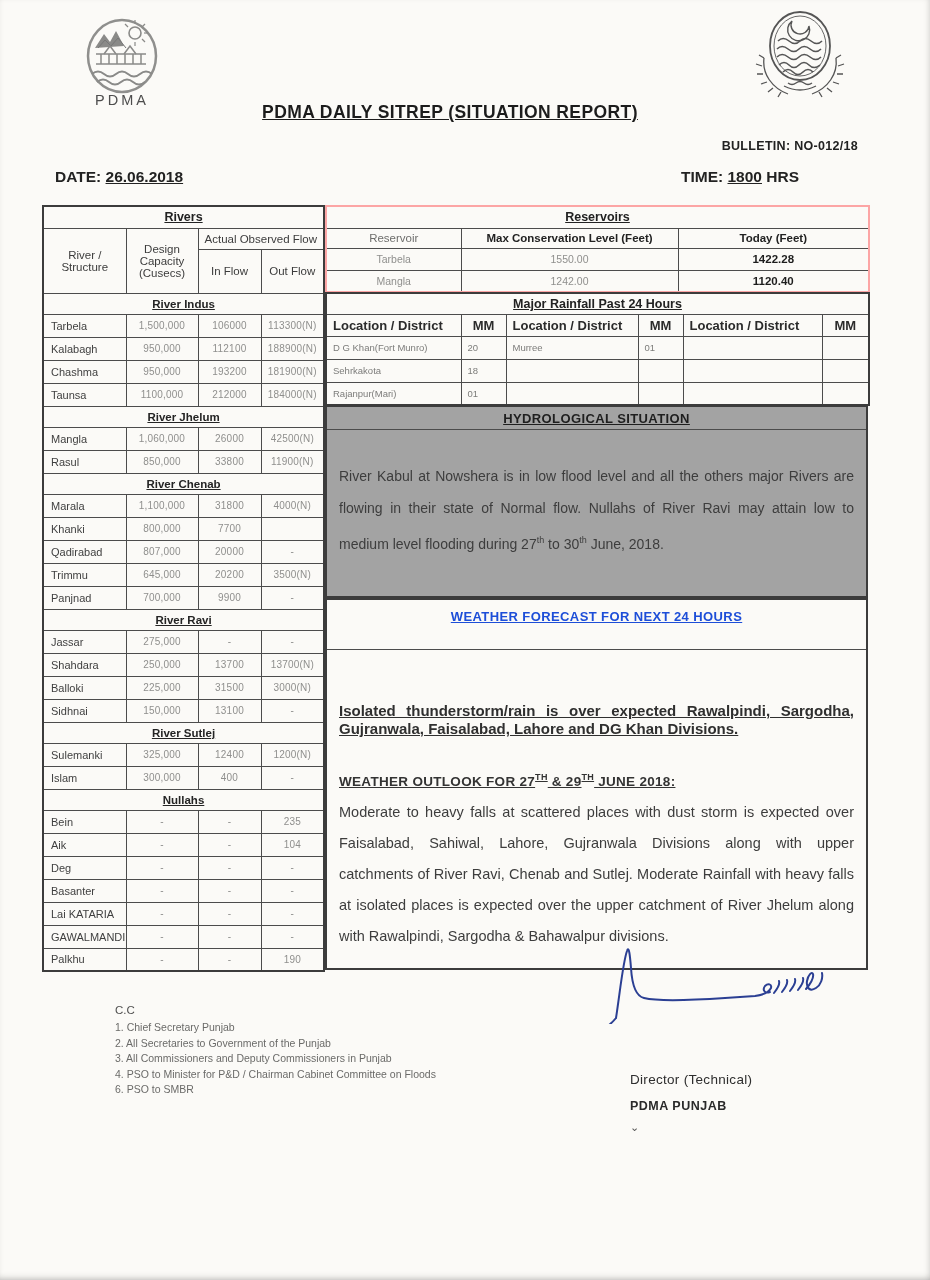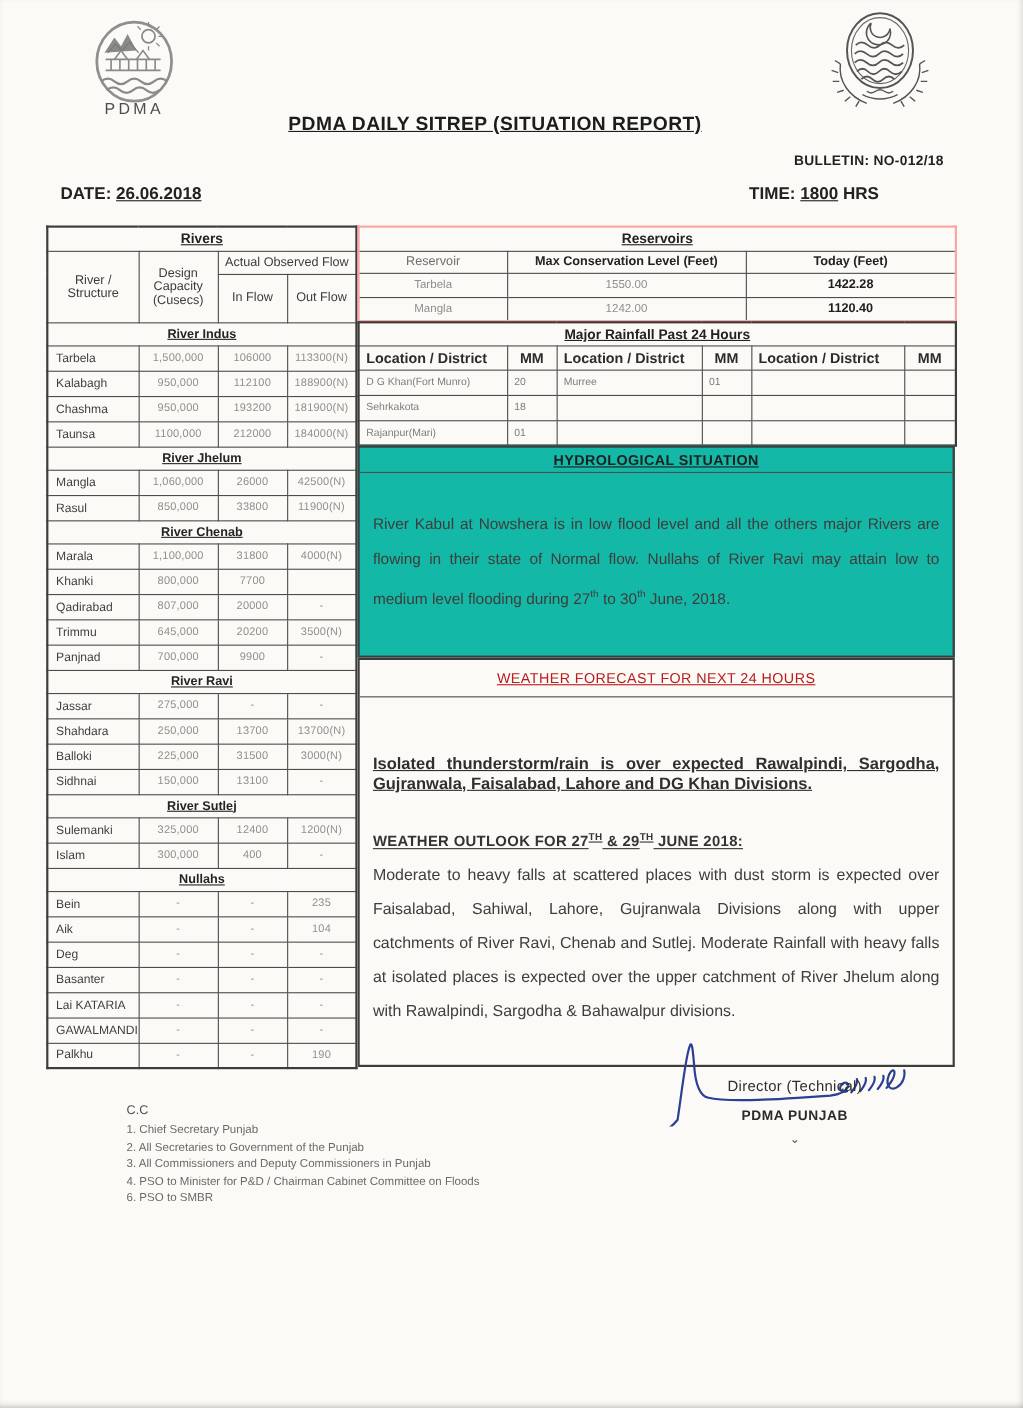--- a/index.html
+++ b/index.html
@@ -55,44 +55,44 @@
 
   .rain-wrap { position:absolute; left:325px; top:292px; }
   .rain-table { width:543px; height:113px; border:2px solid #3c3c3c; }
   .rain-table td { text-align:left; vertical-align:middle; padding-left:6px; }
   .rain-table tr.title-row td { height:21px; font-size:12.5px; font-weight:bold; color:#222; text-align:center; padding-left:0; }
   .rain-table tr.hdr td { height:22px; font-size:13px; font-weight:bold; color:#2b2b2b; }
   .rain-table tr.hdr td.mm { text-align:center; padding-left:0; }
   .rain-table tr.data td { height:23px; font-size:9.5px; color:#7c7c7a; }
 
   .hydro-box { position:absolute; left:325px; top:405px; width:543px; height:193px;
-    border:2px solid #3c3c3c; background:#14b8a6; }
+    border:2px solid #3c3c3c; background:#a3a3a3; }
   .hydro-title { height:23px; border-bottom:1px solid #4c4c4c; text-align:center;
     font-size:13px; font-weight:bold; color:#1f1f1f; letter-spacing:.4px; line-height:23px; }
   .hydro-text { padding:30px 12px 0 12px; font-size:14px; line-height:32px; color:#3d3d3d;
     text-align:justify; }
 
   .forecast-box { position:absolute; left:325px; top:598px; width:543px; height:372px;
     border:2px solid #3c3c3c; background:#fbfaf7; }
-  .forecast-title { height:34px; border-bottom:1px solid #4c4c4c; text-align:center;
-    font-size:13px; font-weight:normal; color:#b91c1c; letter-spacing:.4px; line-height:34px; }
+  .forecast-title { height:50px; border-bottom:1px solid #4c4c4c; text-align:center;
+    font-size:13px; font-weight:bold; color:#1d4ed8; letter-spacing:.4px; line-height:34px; }
   .forecast-text { margin:52px 12px 0 12px; font-size:15px; line-height:18px; color:#2f2f2f;
     text-align:justify; text-decoration:underline; font-weight:600; }
   .outlook-title { margin:34px 12px 0 12px; font-size:13.5px; font-weight:600; color:#333;
     letter-spacing:.3px; }
   .outlook-title .tl { text-decoration:underline; }
   .outlook-text { margin:8px 12px 0 12px; font-size:14.5px; line-height:31px; color:#3d3d3d;
     text-align:justify; }
 
   
   .cc-block { position:absolute; left:115px; top:1004px; color:#666; }
   .cc-label { font-size:11.5px; color:#4f4f4f; margin-bottom:4px; }
   .cc-item { font-size:10.5px; line-height:15.5px; color:#6b6b69; }
   .signature { position:absolute; left:600px; top:944px; width:250px; height:80px; }
-  .sign-block { position:absolute; left:630px; top:980px; width:185px; text-align:center; }
+  .sign-block { position:absolute; left:630px; top:1072px; width:185px; }
   .sign-title { font-size:13.5px; color:#2e2e2e; letter-spacing:.3px; }
   .sign-org { margin-top:12px; font-size:12.5px; font-weight:bold; color:#2a2a2a; letter-spacing:.5px; }
   .sign-mark { margin-top:8px; font-size:11px; color:#555; }
 </style>
 </head>
 <body>
 
 <div class="page">
 
   <svg class="pdma-logo" viewBox="0 0 96 82">

